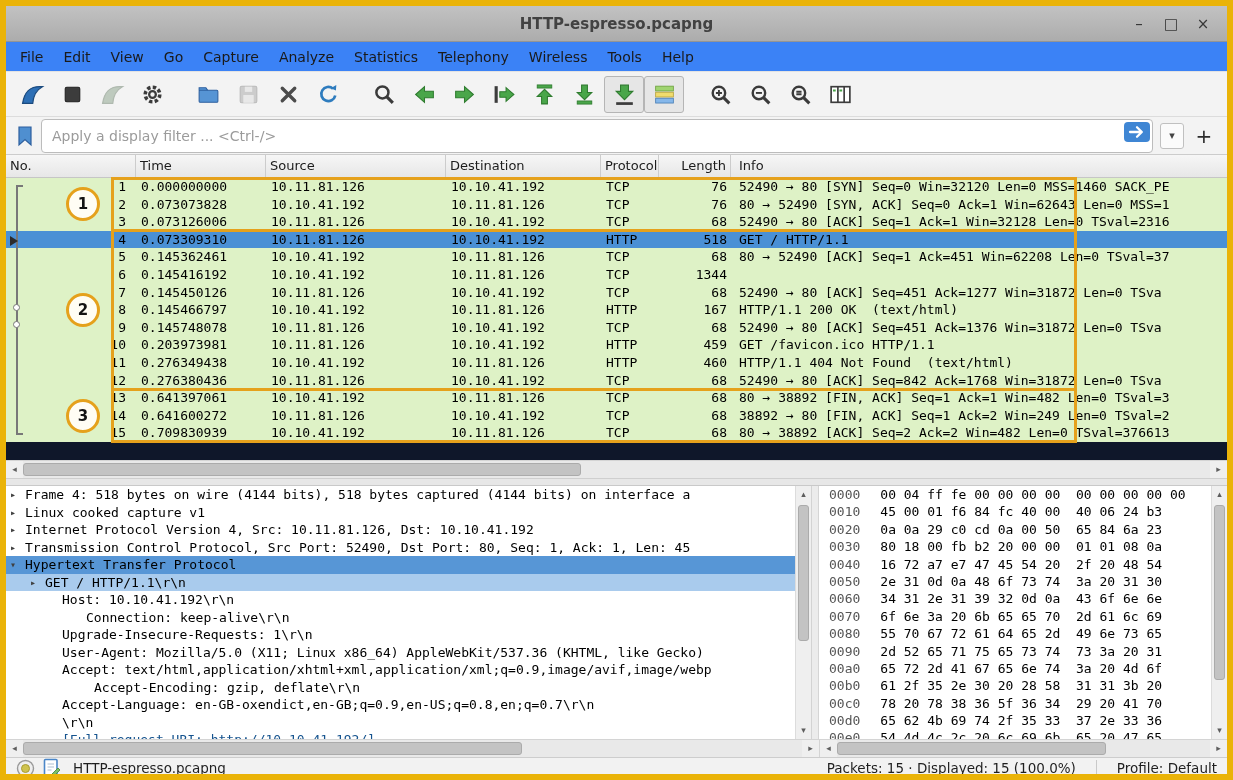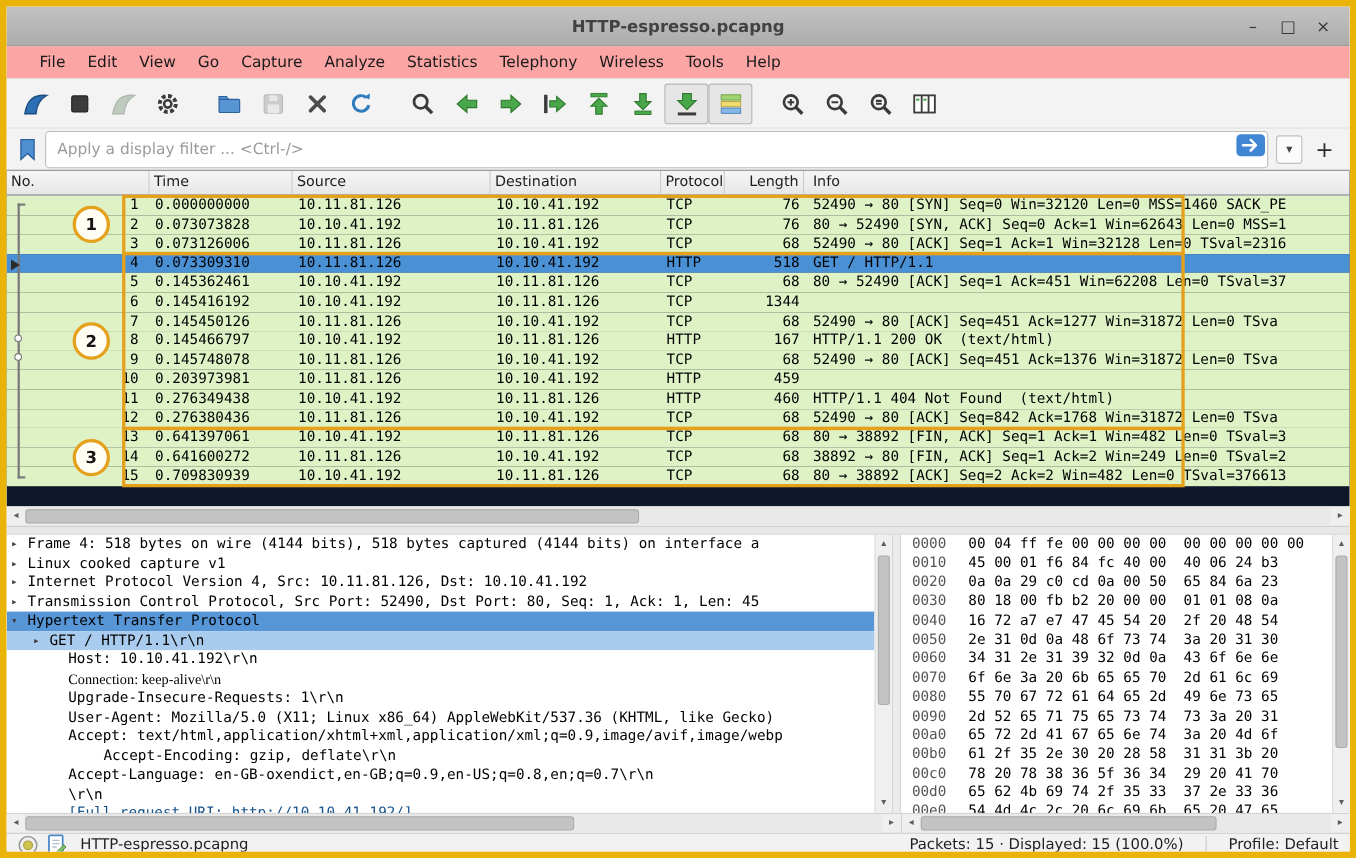--- a/index.html
+++ b/index.html
@@ -7,21 +7,21 @@
   body{font-family:"DejaVu Sans","Liberation Sans",sans-serif;}
   .app{width:1233px;height:780px;background:#fff;position:relative;overflow:hidden;border:6px solid #eab308;display:flex;flex-direction:column}
 
   
   .titlebar{height:36px;flex:0 0 36px;background:linear-gradient(#c2c2c2,#acacac);display:flex;align-items:center;position:relative;border-bottom:1px solid #949494}
   .title{position:absolute;left:0;right:0;text-align:center;font-weight:bold;font-size:15px;color:#424242}
   .win-controls{margin-left:auto;display:flex;gap:16px;padding-right:16px;z-index:2}
   .winbtn{color:#383838;font-size:15px;width:16px;text-align:center;cursor:default;line-height:16px}
 
   
-  .menubar{height:30px;flex:0 0 30px;background:#fca5a5;display:flex;align-items:center;padding-left:20px;border-bottom:1px solid #e3e3e3}
+  .menubar{height:30px;flex:0 0 30px;background:#3b82f6;display:flex;align-items:center;padding-left:4px;border-bottom:1px solid #e3e3e3}
   .menu-item{padding:5px 10px;font-size:14px;color:#1a1a1a;border-radius:3px}
 
   
   .toolbar{height:45px;flex:0 0 45px;background:#f3f3f3;display:flex;align-items:center;padding-left:6px;border-bottom:1px solid #dcdcdc}
   .tb-btn{width:40px;height:37px;display:flex;align-items:center;justify-content:center;border-radius:3px;border:1px solid transparent}
   .tb-toggled{border:1px solid #b5b5b5;background:#e6e6e6}
   .tb-disabled{opacity:.45}
   .tb-gap{width:16px}
   .tb-ic{display:flex}
 
@@ -329,21 +329,21 @@
     <div class="pkt-rows">
         <div class="pkt-row"><span class="cell c-no">1</span><span class="cell c-time">0.000000000</span><span class="cell c-src">10.11.81.126</span><span class="cell c-dst">10.10.41.192</span><span class="cell c-proto">TCP</span><span class="cell c-len">76</span><span class="cell c-info">52490 → 80 [SYN] Seq=0 Win=32120 Len=0 MSS=1460 SACK_PE</span></div>
         <div class="pkt-row"><span class="cell c-no">2</span><span class="cell c-time">0.073073828</span><span class="cell c-src">10.10.41.192</span><span class="cell c-dst">10.11.81.126</span><span class="cell c-proto">TCP</span><span class="cell c-len">76</span><span class="cell c-info">80 → 52490 [SYN, ACK] Seq=0 Ack=1 Win=62643 Len=0 MSS=1</span></div>
         <div class="pkt-row"><span class="cell c-no">3</span><span class="cell c-time">0.073126006</span><span class="cell c-src">10.11.81.126</span><span class="cell c-dst">10.10.41.192</span><span class="cell c-proto">TCP</span><span class="cell c-len">68</span><span class="cell c-info">52490 → 80 [ACK] Seq=1 Ack=1 Win=32128 Len=0 TSval=2316</span></div>
         <div class="pkt-row selected"><span class="cell c-no">4</span><span class="cell c-time">0.073309310</span><span class="cell c-src">10.11.81.126</span><span class="cell c-dst">10.10.41.192</span><span class="cell c-proto">HTTP</span><span class="cell c-len">518</span><span class="cell c-info">GET / HTTP/1.1 </span></div>
         <div class="pkt-row"><span class="cell c-no">5</span><span class="cell c-time">0.145362461</span><span class="cell c-src">10.10.41.192</span><span class="cell c-dst">10.11.81.126</span><span class="cell c-proto">TCP</span><span class="cell c-len">68</span><span class="cell c-info">80 → 52490 [ACK] Seq=1 Ack=451 Win=62208 Len=0 TSval=37</span></div>
         <div class="pkt-row"><span class="cell c-no">6</span><span class="cell c-time">0.145416192</span><span class="cell c-src">10.10.41.192</span><span class="cell c-dst">10.11.81.126</span><span class="cell c-proto">TCP</span><span class="cell c-len">1344</span></div>
         <div class="pkt-row"><span class="cell c-no">7</span><span class="cell c-time">0.145450126</span><span class="cell c-src">10.11.81.126</span><span class="cell c-dst">10.10.41.192</span><span class="cell c-proto">TCP</span><span class="cell c-len">68</span><span class="cell c-info">52490 → 80 [ACK] Seq=451 Ack=1277 Win=31872 Len=0 TSva</span></div>
         <div class="pkt-row"><span class="cell c-no">8</span><span class="cell c-time">0.145466797</span><span class="cell c-src">10.10.41.192</span><span class="cell c-dst">10.11.81.126</span><span class="cell c-proto">HTTP</span><span class="cell c-len">167</span><span class="cell c-info">HTTP/1.1 200 OK  (text/html)</span></div>
         <div class="pkt-row"><span class="cell c-no">9</span><span class="cell c-time">0.145748078</span><span class="cell c-src">10.11.81.126</span><span class="cell c-dst">10.10.41.192</span><span class="cell c-proto">TCP</span><span class="cell c-len">68</span><span class="cell c-info">52490 → 80 [ACK] Seq=451 Ack=1376 Win=31872 Len=0 TSva</span></div>
-        <div class="pkt-row"><span class="cell c-no">10</span><span class="cell c-time">0.203973981</span><span class="cell c-src">10.11.81.126</span><span class="cell c-dst">10.10.41.192</span><span class="cell c-proto">HTTP</span><span class="cell c-len">459</span></div>
+        <div class="pkt-row"><span class="cell c-no">10</span><span class="cell c-time">0.203973981</span><span class="cell c-src">10.11.81.126</span><span class="cell c-dst">10.10.41.192</span><span class="cell c-proto">HTTP</span><span class="cell c-len">459</span><span class="cell c-info">GET /favicon.ico HTTP/1.1 </span></div>
         <div class="pkt-row"><span class="cell c-no">11</span><span class="cell c-time">0.276349438</span><span class="cell c-src">10.10.41.192</span><span class="cell c-dst">10.11.81.126</span><span class="cell c-proto">HTTP</span><span class="cell c-len">460</span><span class="cell c-info">HTTP/1.1 404 Not Found  (text/html)</span></div>
         <div class="pkt-row"><span class="cell c-no">12</span><span class="cell c-time">0.276380436</span><span class="cell c-src">10.11.81.126</span><span class="cell c-dst">10.10.41.192</span><span class="cell c-proto">TCP</span><span class="cell c-len">68</span><span class="cell c-info">52490 → 80 [ACK] Seq=842 Ack=1768 Win=31872 Len=0 TSva</span></div>
         <div class="pkt-row"><span class="cell c-no">13</span><span class="cell c-time">0.641397061</span><span class="cell c-src">10.10.41.192</span><span class="cell c-dst">10.11.81.126</span><span class="cell c-proto">TCP</span><span class="cell c-len">68</span><span class="cell c-info">80 → 38892 [FIN, ACK] Seq=1 Ack=1 Win=482 Len=0 TSval=3</span></div>
         <div class="pkt-row"><span class="cell c-no">14</span><span class="cell c-time">0.641600272</span><span class="cell c-src">10.11.81.126</span><span class="cell c-dst">10.10.41.192</span><span class="cell c-proto">TCP</span><span class="cell c-len">68</span><span class="cell c-info">38892 → 80 [FIN, ACK] Seq=1 Ack=2 Win=249 Len=0 TSval=2</span></div>
         <div class="pkt-row"><span class="cell c-no">15</span><span class="cell c-time">0.709830939</span><span class="cell c-src">10.10.41.192</span><span class="cell c-dst">10.11.81.126</span><span class="cell c-proto">TCP</span><span class="cell c-len">68</span><span class="cell c-info">80 → 38892 [ACK] Seq=2 Ack=2 Win=482 Len=0 TSval=376613</span></div>
       </div>
     <div>
       <div class="gmark g-vline"></div>
       <div class="gmark g-stub-top"></div>
       <div class="gmark g-stub-bot"></div>
@@ -374,21 +374,21 @@
   <div class="panes">
     <div class="details-pane">
       <div class="det-lines">
           <div class="det-line" style="padding-left: 4px;"><span class="det-arrow">▸</span><span>Frame 4: 518 bytes on wire (4144 bits), 518 bytes captured (4144 bits) on interface a</span></div>
           <div class="det-line" style="padding-left: 4px;"><span class="det-arrow">▸</span><span>Linux cooked capture v1</span></div>
           <div class="det-line" style="padding-left: 4px;"><span class="det-arrow">▸</span><span>Internet Protocol Version 4, Src: 10.11.81.126, Dst: 10.10.41.192</span></div>
           <div class="det-line" style="padding-left: 4px;"><span class="det-arrow">▸</span><span>Transmission Control Protocol, Src Port: 52490, Dst Port: 80, Seq: 1, Ack: 1, Len: 45</span></div>
           <div class="det-line det-selected" style="padding-left: 4px;"><span class="det-arrow">▾</span><span>Hypertext Transfer Protocol</span></div>
           <div class="det-line det-subselected" style="padding-left: 24px;"><span class="det-arrow">▸</span><span>GET / HTTP/1.1\r\n</span></div>
           <div class="det-line" style="padding-left: 56px;"><span>Host: 10.10.41.192\r\n</span></div>
-          <div class="det-line" style="padding-left: 56px; font-family: Liberation Serif, serif;"><span>Connection: keep-alive\r\n</span></div>
+          <div class="det-line" style="padding-left: 80px;"><span>Connection: keep-alive\r\n</span></div>
           <div class="det-line" style="padding-left: 56px;"><span>Upgrade-Insecure-Requests: 1\r\n</span></div>
           <div class="det-line" style="padding-left: 56px;"><span>User-Agent: Mozilla/5.0 (X11; Linux x86_64) AppleWebKit/537.36 (KHTML, like Gecko)</span></div>
           <div class="det-line" style="padding-left: 56px;"><span>Accept: text/html,application/xhtml+xml,application/xml;q=0.9,image/avif,image/webp</span></div>
           <div class="det-line" style="padding-left: 88px;"><span>Accept-Encoding: gzip, deflate\r\n</span></div>
           <div class="det-line" style="padding-left: 56px;"><span>Accept-Language: en-GB-oxendict,en-GB;q=0.9,en-US;q=0.8,en;q=0.7\r\n</span></div>
           <div class="det-line" style="padding-left: 56px;"><span>\r\n</span></div>
           <div class="det-line det-generated" style="padding-left: 56px;"><span>[Full request URI: http://10.10.41.192/]</span></div>
         </div>
       <div class="vscroll">
         <span class="sb-arrow">▴</span>

